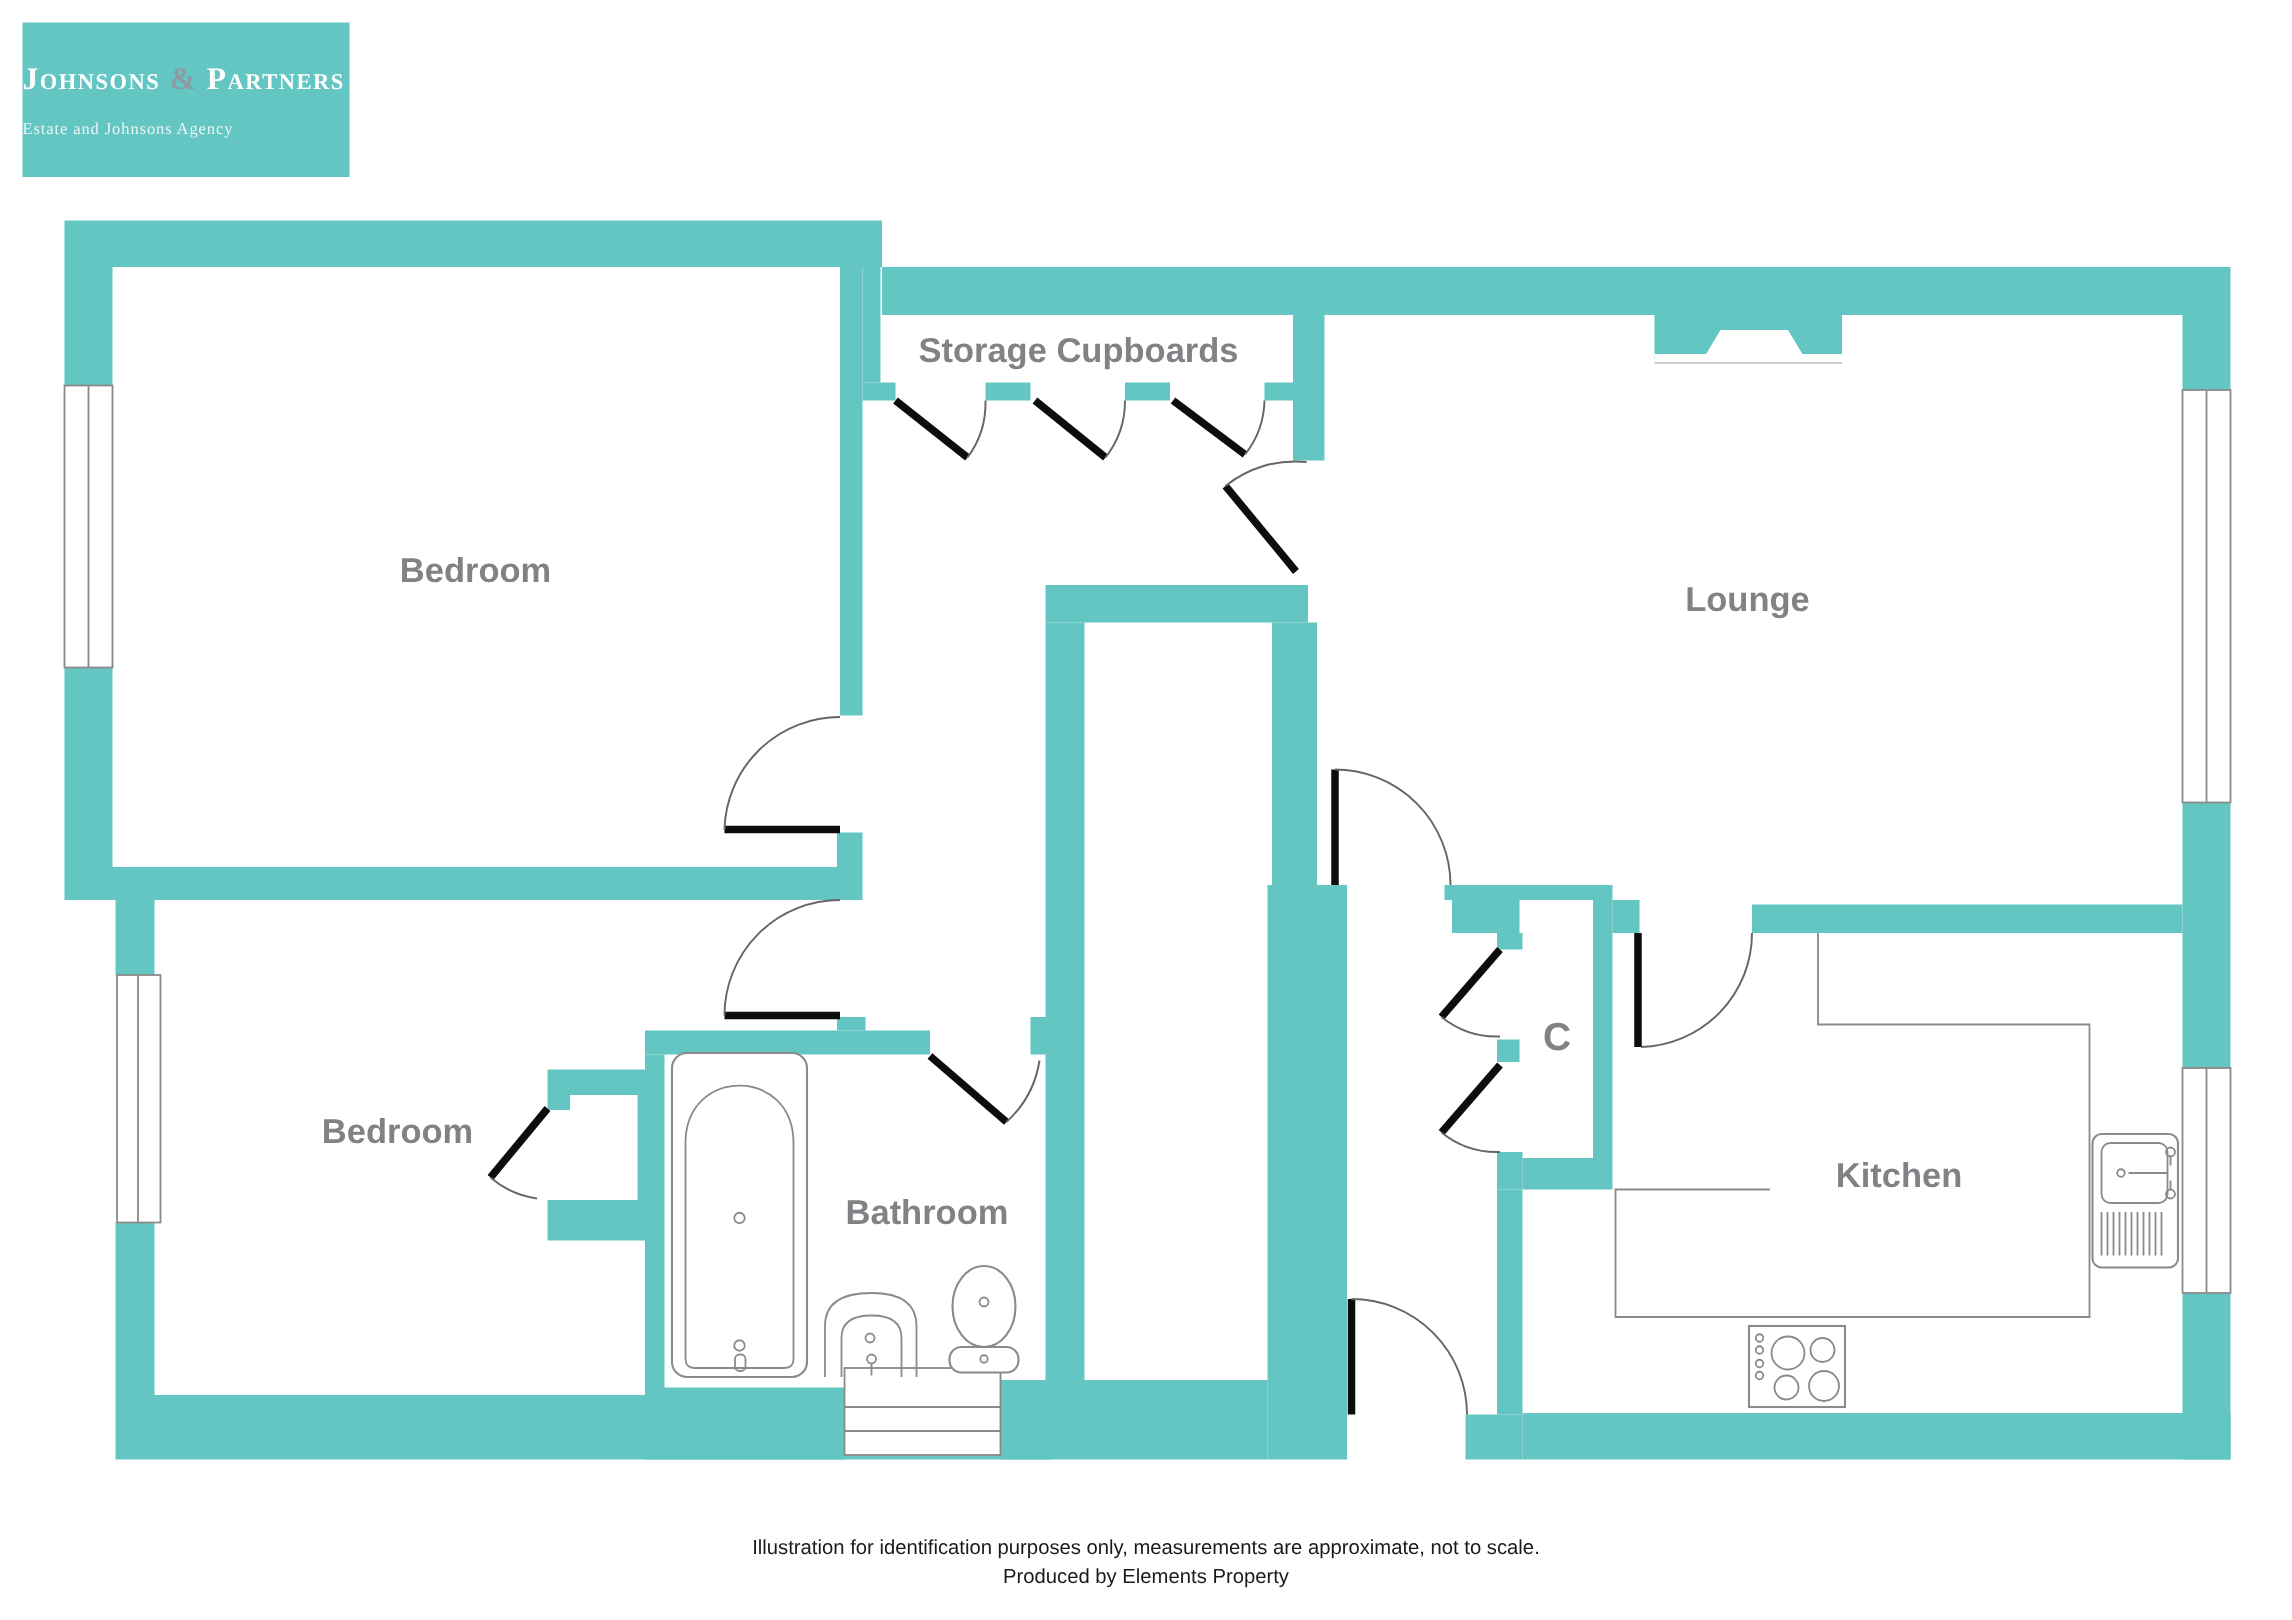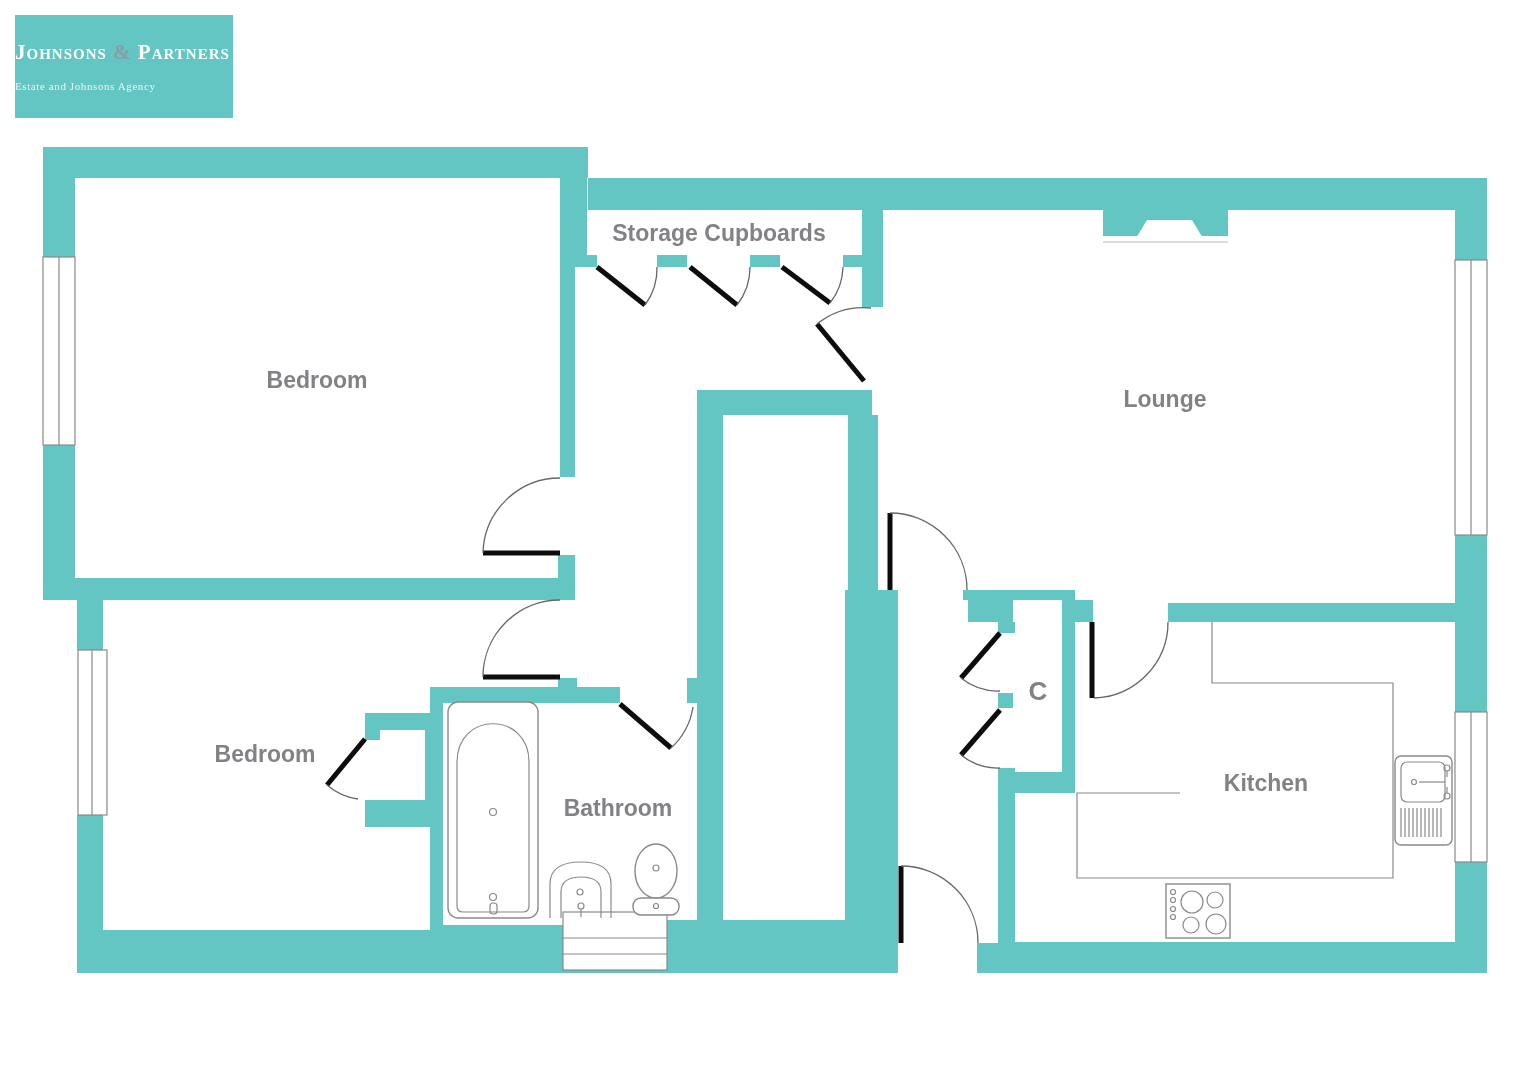--- a/index.html
+++ b/index.html
@@ -235,14 +235,18 @@
 
     <text class="lbl" x="317" y="388">Bedroom</text>
     <text class="lbl" x="719" y="241">Storage Cupboards</text>
     <text class="lbl" x="1165" y="407">Lounge</text>
     <text class="lbl" x="265" y="762">Bedroom</text>
     <text class="lbl" x="618" y="816">Bathroom</text>
     <text class="lblC" x="1038" y="700">C</text>
     <text class="lbl" x="1266" y="791">Kitchen</text>
   </svg>
 
+  <div class="footer">
+    <div>Illustration for identification purposes only, measurements are approximate, not to scale.</div>
+    <div>Produced by Elements Property</div>
+  </div>
 
 </div>
 
 </body></html>

